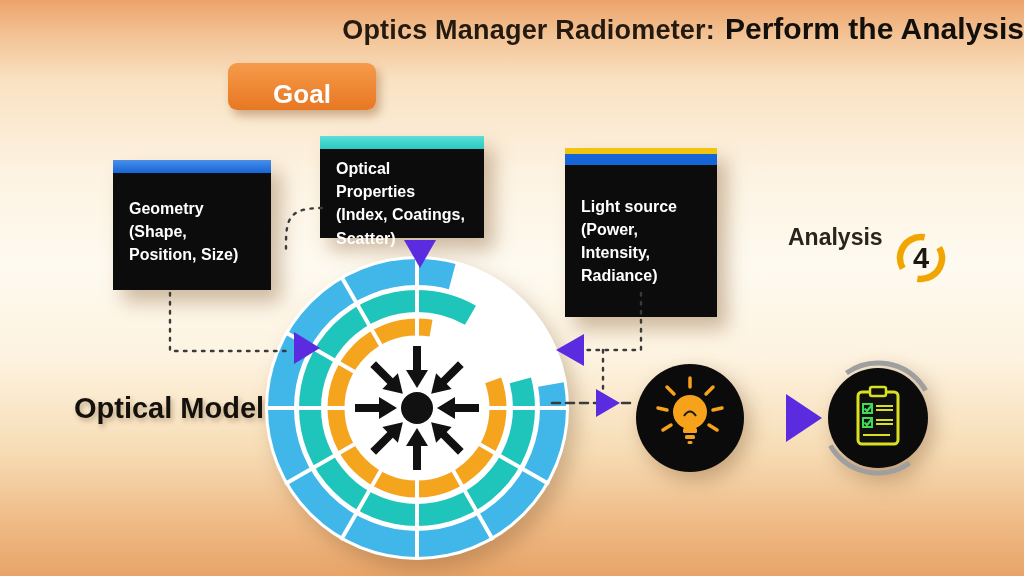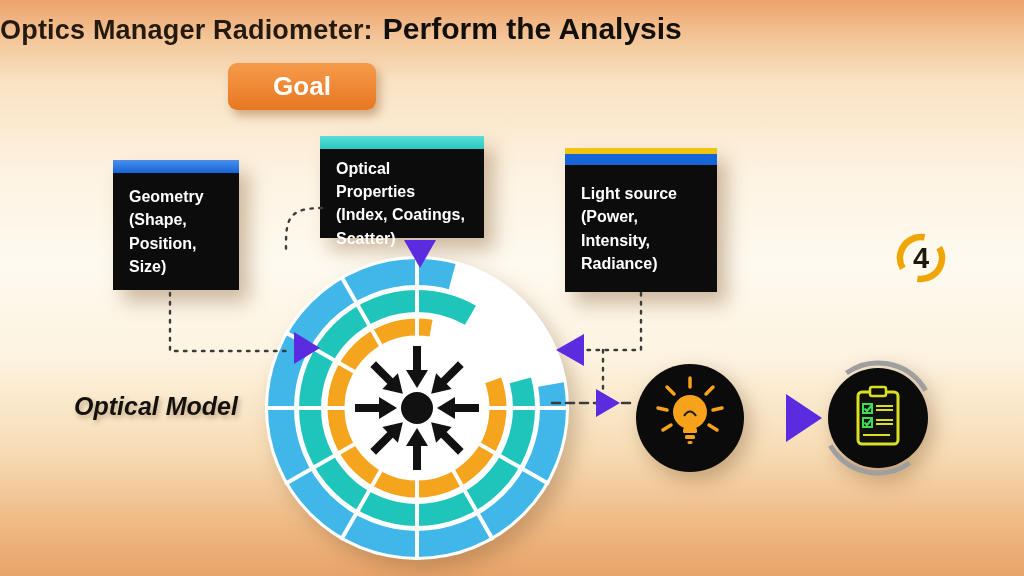--- a/index.html
+++ b/index.html
@@ -1,53 +1,52 @@
 <!DOCTYPE html>
 <html style="--goal-orange: #e87722; --goal-orange-light: #f59b4b; --bar-blue: #1565d8; --bar-teal: #29c9c0; --bar-yellow: #f2c40f; --ring-blue: #41b6e9; --ring-teal: #1fc5ba; --ring-orange: #f5a41d; --arrow-purple: #5b2be0; --bulb-orange: #f6a21b; --clip-yellow: #d9e021; --check-green: #3ddc55; --box-black: #0c0c0c;"><head>
 <meta charset="utf-8">
 <style>
   html,body{margin:0;padding:0;}
   body{font-family:"Liberation Sans",sans-serif;}
   .stage{
     position:relative;width:1024px;height:576px;overflow:hidden;
     background:linear-gradient(180deg,#eca36a 0%,#f3c294 6%,#f9e2c2 14%,#fdf3e2 30%,#fefaf0 46%,#fdf3e0 62%,#f7ddb6 78%,#f0bc88 90%,#e8a468 100%);
   }
-  .title{position:absolute;top:12px;left:0;right:0;text-align:left;color:#241a10;}
+  .title{position:absolute;top:12px;left:0;right:0;text-align:right;color:#241a10;}
   .title .t-prefix{font-size:27px;font-weight:700;letter-spacing:.2px;}
   .title .t-em{font-size:30px;font-weight:800;color:#12100c;margin-left:10px;}
   .goal-badge{
     position:absolute;left:228px;top:63px;width:148px;height:47px;border-radius:9px;
     background:linear-gradient(180deg,var(--goal-orange-light),var(--goal-orange));
-    display:flex;align-items:center;justify-content:center;
+    display:flex;align-items:flex-end;justify-content:center;
     color:#fff;font-size:26px;font-weight:700;
     box-shadow:4px 6px 10px rgba(140,80,30,.4);
   }
   .goal-desc{
     position:absolute;left:397px;top:62px;width:400px;padding-bottom:7px;
     font-size:17px;font-weight:700;line-height:1.38;color:#141210;
     white-space:pre-line;border-bottom:2px solid #63503c;
   }
   .mbox{position:absolute;background:var(--box-black);box-shadow:10px 12px 18px rgba(130,85,40,.38);display:flex;flex-direction:column;}
   .mbox .bar{width:100%;flex:0 0 auto;}
   .bar-blue{height:13px;background:linear-gradient(180deg,#4a8fe8,var(--bar-blue));}
   .bar-teal{height:13px;background:linear-gradient(180deg,#5adfd8,var(--bar-teal));}
   .bar-yellow{height:6px;background:var(--bar-yellow);}
   .bar-blue2{height:11px;background:var(--bar-blue);}
   .mbox-label{
     flex:1 1 auto;display:flex;align-items:center;
     color:#fff;font-size:16px;font-weight:700;line-height:1.45;
     padding:8px 16px;white-space:pre-line;
   }
-  .box-geometry{left:113px;top:160px;width:126px;height:130px;}
+  .box-geometry{left:113px;top:160px;width:158px;height:130px;}
   .box-optical{left:320px;top:136px;width:164px;height:102px;}
-  .box-light{left:565px;top:148px;width:152px;height:144px;}
+  .box-light{left:565px;top:148px;width:152px;height:169px;}
   .optical-model{
-    position:absolute;left:74px;top:392px;font-size:25px;font-weight:700;color:#14110d;
+    position:absolute;left:74px;top:392px;font-size:29px;font-weight:700;color:#14110d;
     text-shadow:2px 3px 5px rgba(90,60,30,.35);
-    font-style:italic;
   }
   .analysis{position:absolute;left:788px;top:222px;font-size:23px;font-weight:700;color:#29241d;line-height:30px;}
   .analysis span{display:block;}
   .step-badge{position:absolute;left:892px;top:229px;width:58px;height:58px;}
   .step-badge .num{
     position:absolute;inset:0;display:flex;align-items:center;justify-content:center;
     font-size:29px;font-weight:800;color:#1c1810;
   }
   .diagram-svg{position:absolute;left:252px;top:242px;filter:drop-shadow(8px 10px 10px rgba(100,60,20,.28));}
   .overlay-svg{position:absolute;left:0;top:0;pointer-events:none;}
@@ -190,20 +189,21 @@
       <line class="clip-stroke" x1="58" y1="52" x2="75" y2="52" stroke-width="2"></line>
       <rect class="check-stroke" x="45" y="60" width="9" height="9" fill="none" stroke-width="2"></rect>
       <path class="check-stroke" d="M46.5 64.5 l2.5 2.5 l4.5 -5.5" fill="none" stroke-width="2.2"></path>
       <line class="clip-stroke" x1="58" y1="62" x2="75" y2="62" stroke-width="2"></line>
       <line class="clip-stroke" x1="58" y1="66" x2="75" y2="66" stroke-width="2"></line>
       <line class="clip-stroke" x1="45" y1="77" x2="72" y2="77" stroke-width="2"></line>
     </g>
   </svg>
 
   <div class="analysis">
+    <span>Analysis</span>
   </div>
 
   <div class="step-badge">
     <svg width="58" height="58" viewBox="0 0 58 58">
       <circle cx="29" cy="29" r="21" fill="none" stroke="#f0a500" stroke-width="6.5" pathLength="360" stroke-dasharray="130 50 130 50" transform="rotate(-30 29 29)"></circle>
     </svg>
     <span class="num">4</span>
   </div>
 
 </div>

